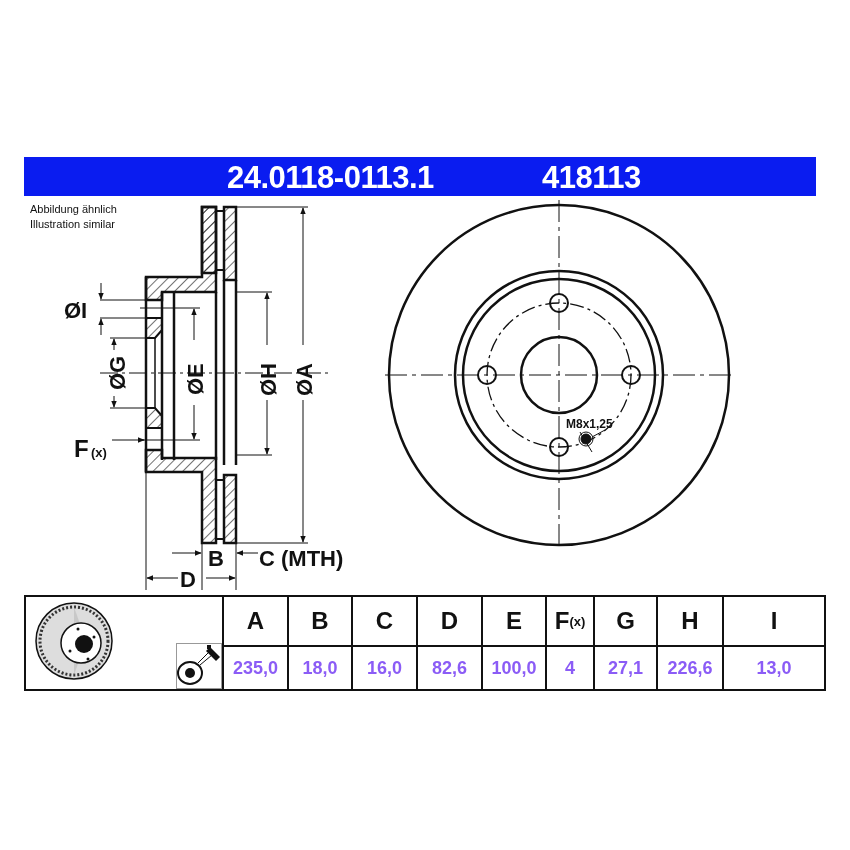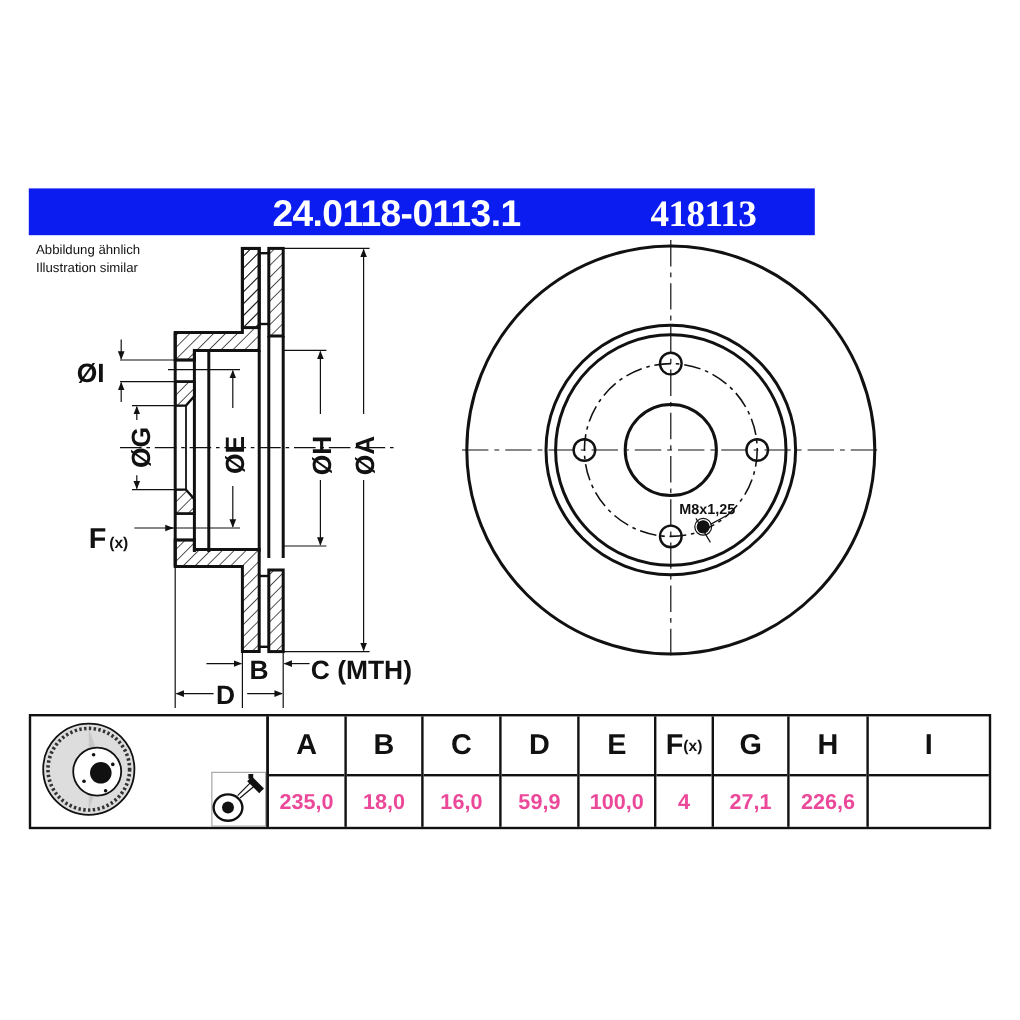--- a/index.html
+++ b/index.html
@@ -1,27 +1,27 @@
 <!DOCTYPE html>
 <html><head>
 <meta charset="utf-8">
 <style>
   html, body { margin: 0; padding: 0; background: #ffffff; }
   body { width: 850px; height: 850px; position: relative; overflow: hidden; font-family: "Liberation Sans", sans-serif; }
-  .banner { position: absolute; left: 24px; top: 157px; width: 655px; height: 39px; background: #0a1cf0; }
+  .banner { position: absolute; left: 24px; top: 157px; width: 792px; height: 39px; background: #0a1cf0; }
   .banner-text { position: absolute; top: 0; left: 0; width: 100%; height: 100%; color: #ffffff; font-weight: bold; font-size: 31px; line-height: 41px; letter-spacing: -0.5px; }
   .part-number { position: absolute; left: 203px; top: 0; }
-  .ref-number { position: absolute; left: 518px; top: 0; font-family: Liberation Serif, serif; }
+  .ref-number { position: absolute; left: 518px; top: 0; }
   .note { position: absolute; left: 30px; top: 202px; font-size: 11px; font-weight: normal; line-height: 15px; color: #111; }
   svg.drawing { position: absolute; left: 0; top: 0; }
   .spec-table { position: absolute; left: 24px; top: 595px; width: 802px; height: 96px; border: 2px solid #111; box-sizing: border-box; }
   .thumb-cell { position: absolute; left: 0; top: 0; width: 196px; height: 92px; border-right: 2px solid #111; }
   .tcol { position: absolute; top: 0; height: 92px; border-left: 2px solid #111; box-sizing: border-box; }
   .tcol .hdr { position: absolute; left: 0; right: 0; top: 0; height: 48px; border-bottom: 2px solid #111; display: flex; align-items: center; justify-content: center; font-weight: bold; font-size: 24px; color: #111; }
-  .tcol .val { position: absolute; left: 0; right: 0; top: 50px; height: 42px; display: flex; align-items: center; justify-content: center; font-weight: bold; font-size: 18px; color: #ec4899; }
+  .tcol .val { position: absolute; left: 0; right: 0; top: 50px; height: 42px; display: flex; align-items: center; justify-content: center; font-weight: bold; font-size: 18px; color: #8b5cf6; }
   .sub { font-size: 13px; }
   .lbl { font-weight: bold; fill: #111; font-family: "Liberation Sans", sans-serif; }
 </style>
 </head>
 <body>
 
 <div class="banner">
   <div class="banner-text">
     <span class="part-number">24.0118-0113.1</span>
     <span class="ref-number">418113</span>
@@ -189,21 +189,21 @@
   <div class="tcol" style="left:325px;width:65px">
     <div class="hdr">
         <span>C</span>
       </div>
     <div class="val">16,0</div>
   </div>
   <div class="tcol" style="left:390px;width:65px">
     <div class="hdr">
         <span>D</span>
       </div>
-    <div class="val">59,9</div>
+    <div class="val">82,6</div>
   </div>
   <div class="tcol" style="left:455px;width:64px">
     <div class="hdr">
         <span>E</span>
       </div>
     <div class="val">100,0</div>
   </div>
   <div class="tcol" style="left:519px;width:48px">
     <div class="hdr">
         <span>F</span>
@@ -220,14 +220,15 @@
   <div class="tcol" style="left:630px;width:66px">
     <div class="hdr">
         <span>H</span>
       </div>
     <div class="val">226,6</div>
   </div>
   <div class="tcol" style="left:696px;width:102px">
     <div class="hdr">
         <span>I</span>
       </div>
+    <div class="val">13,0</div>
   </div>
 </div>
 
 </body></html>

